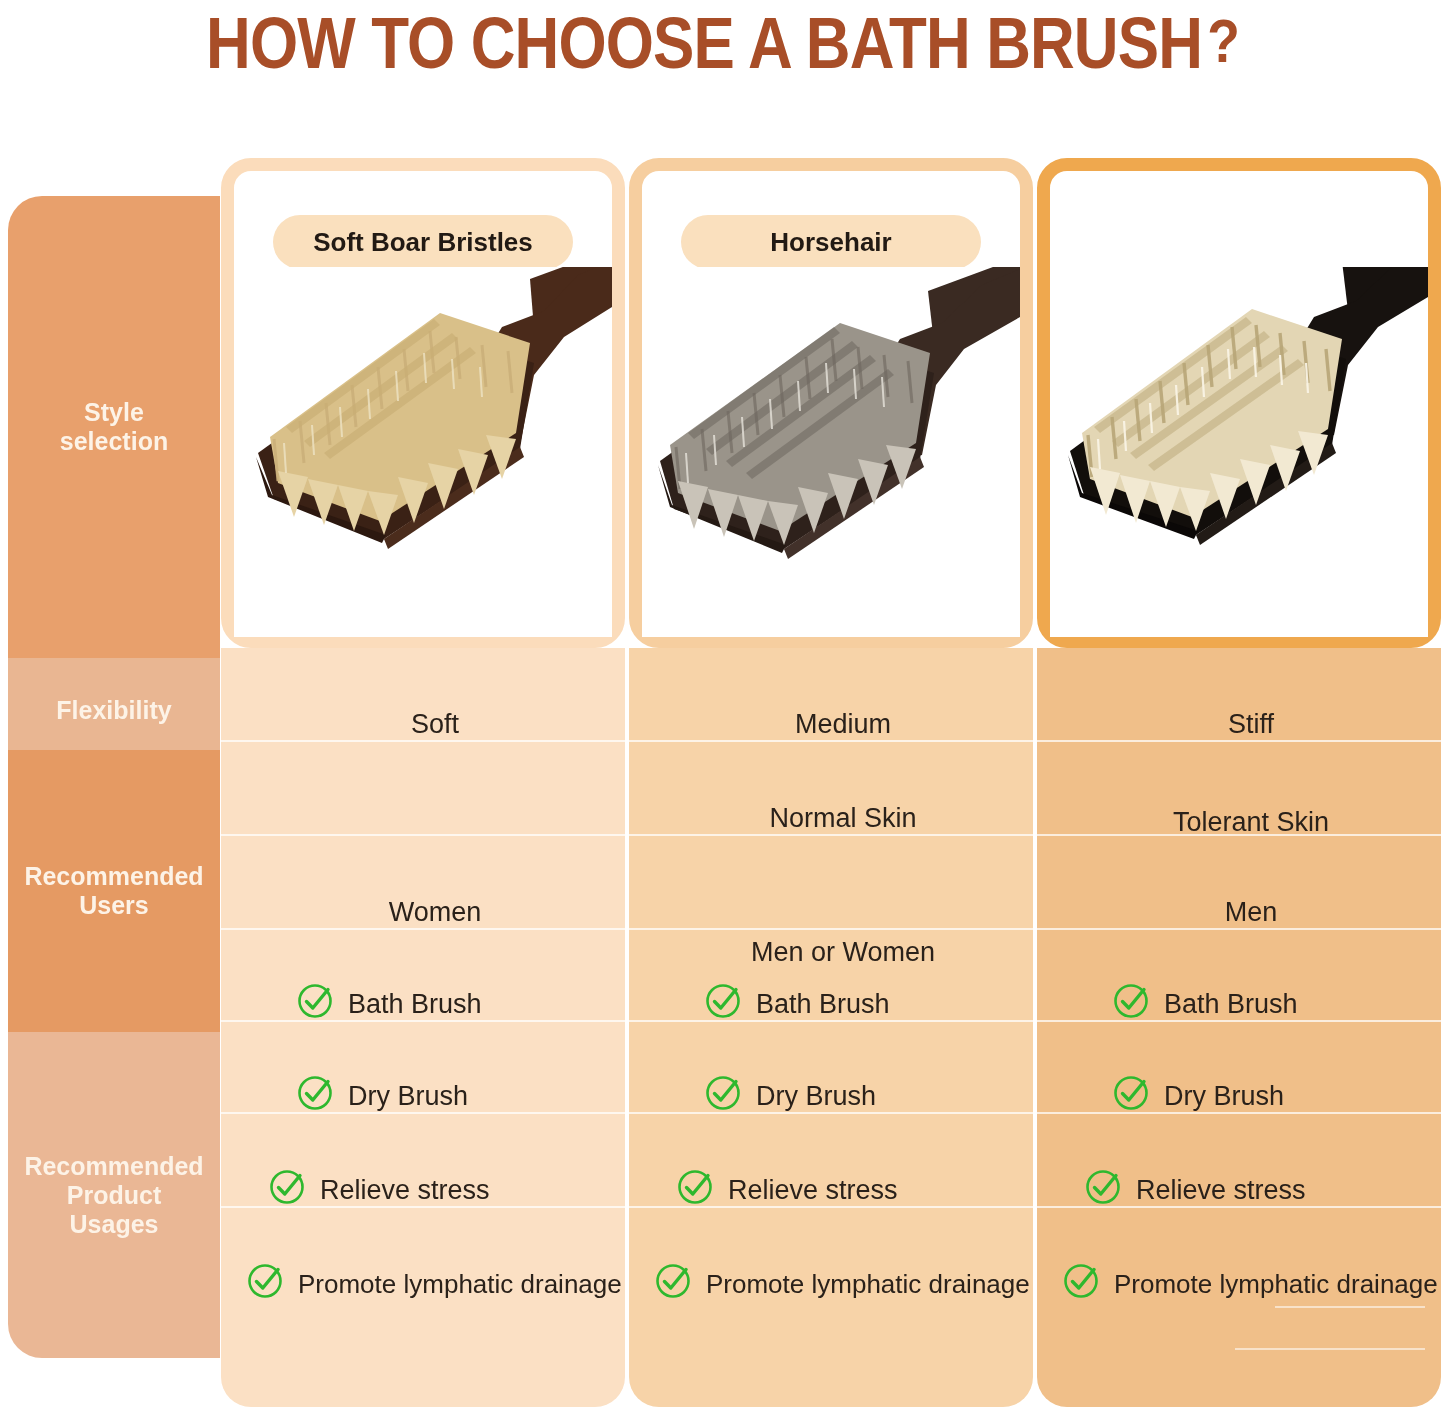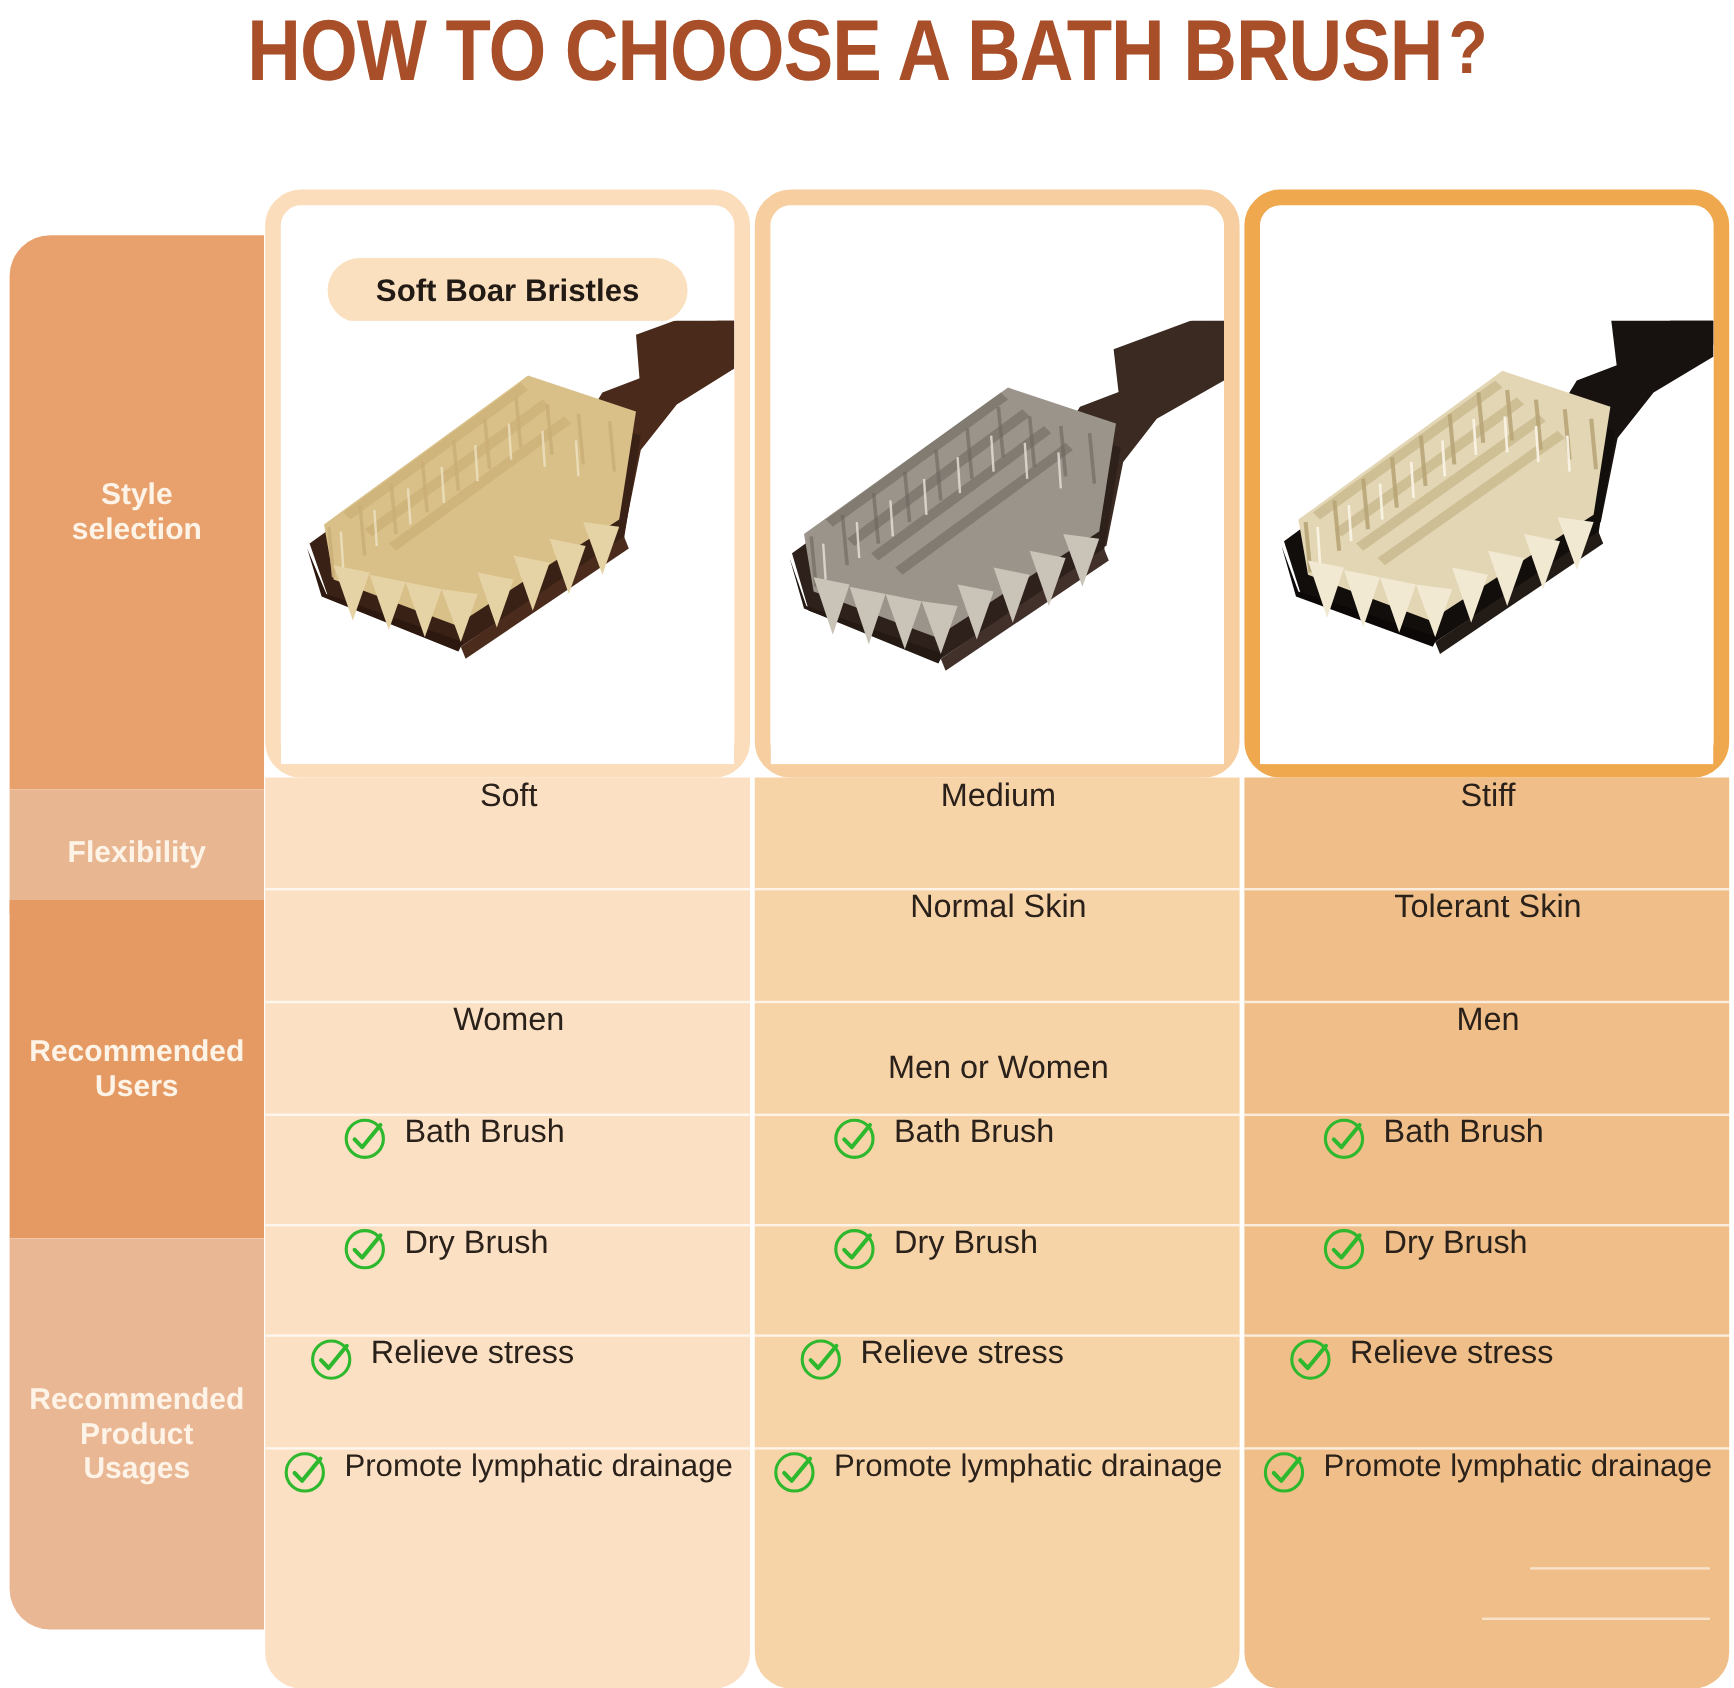--- a/index.html
+++ b/index.html
@@ -87,22 +87,22 @@
     font-weight:bold;font-size:26px;color:#221a14;
     white-space:nowrap;
   }
   .imgwrap{
     position:absolute;left:0;top:96px;width:378px;height:370px;
     overflow:hidden;
   }
 
   
   .rowcell{
-    position:absolute;left:1px;width:404px;
-    display:flex;align-items:flex-start;
+    position:absolute;left:12px;width:404px;
+    display:flex;align-items:flex-end;
     box-sizing:border-box;
     font-size:27px;color:#2a211a;
   }
   .rowcell.center{justify-content:center;}
   .rowcell.left{justify-content:flex-start;padding-left:62px;border-radius:12px;}
   .rowcell.left.narrow{padding-left:34px;}
 
   .sep{
     position:absolute;left:0;width:404px;height:2px;
     background:rgba(255,255,255,0.72);
@@ -254,20 +254,23 @@
               <path d="M11.5 21.5 L17.8 28 L33 9.5" fill="none" stroke="#2EB82E" stroke-width="3.4" stroke-linecap="round" stroke-linejoin="round"></path>
             </svg>
         </span>
         <span>Promote lymphatic drainage</span>
       </div>
     </div>
 
     <div class="col col2">
       <div class="colbody"></div>
       <div class="card">
+        <div class="pill">
+          <span>Horsehair</span>
+        </div>
         <div class="imgwrap">
           <svg viewBox="0 0 378 370" width="378" height="370">
             <rect x="0" y="0" width="378" height="370" fill="#ffffff"></rect>
             <g>
               <path d="M286 24 L378 -10 L378 46 L292 76 Z" fill="#3A2A22"></path>
               <path d="M166 218 L258 72 L300 56 L340 18 L378 2 L378 50 L322 82 L294 118 L280 188 Z" fill="#3A2A22"></path>
               <path d="M18 194 L188 72 L292 106 L278 192 L142 282 L32 242 Z" fill="#2E211B"></path>
               <path d="M16 198 L28 240 L140 286 L144 278 L30 238 Z" fill="#241913"></path>
               <path d="M142 282 L278 190 L282 200 L146 292 Z" fill="#42312A"></path>
             </g>

